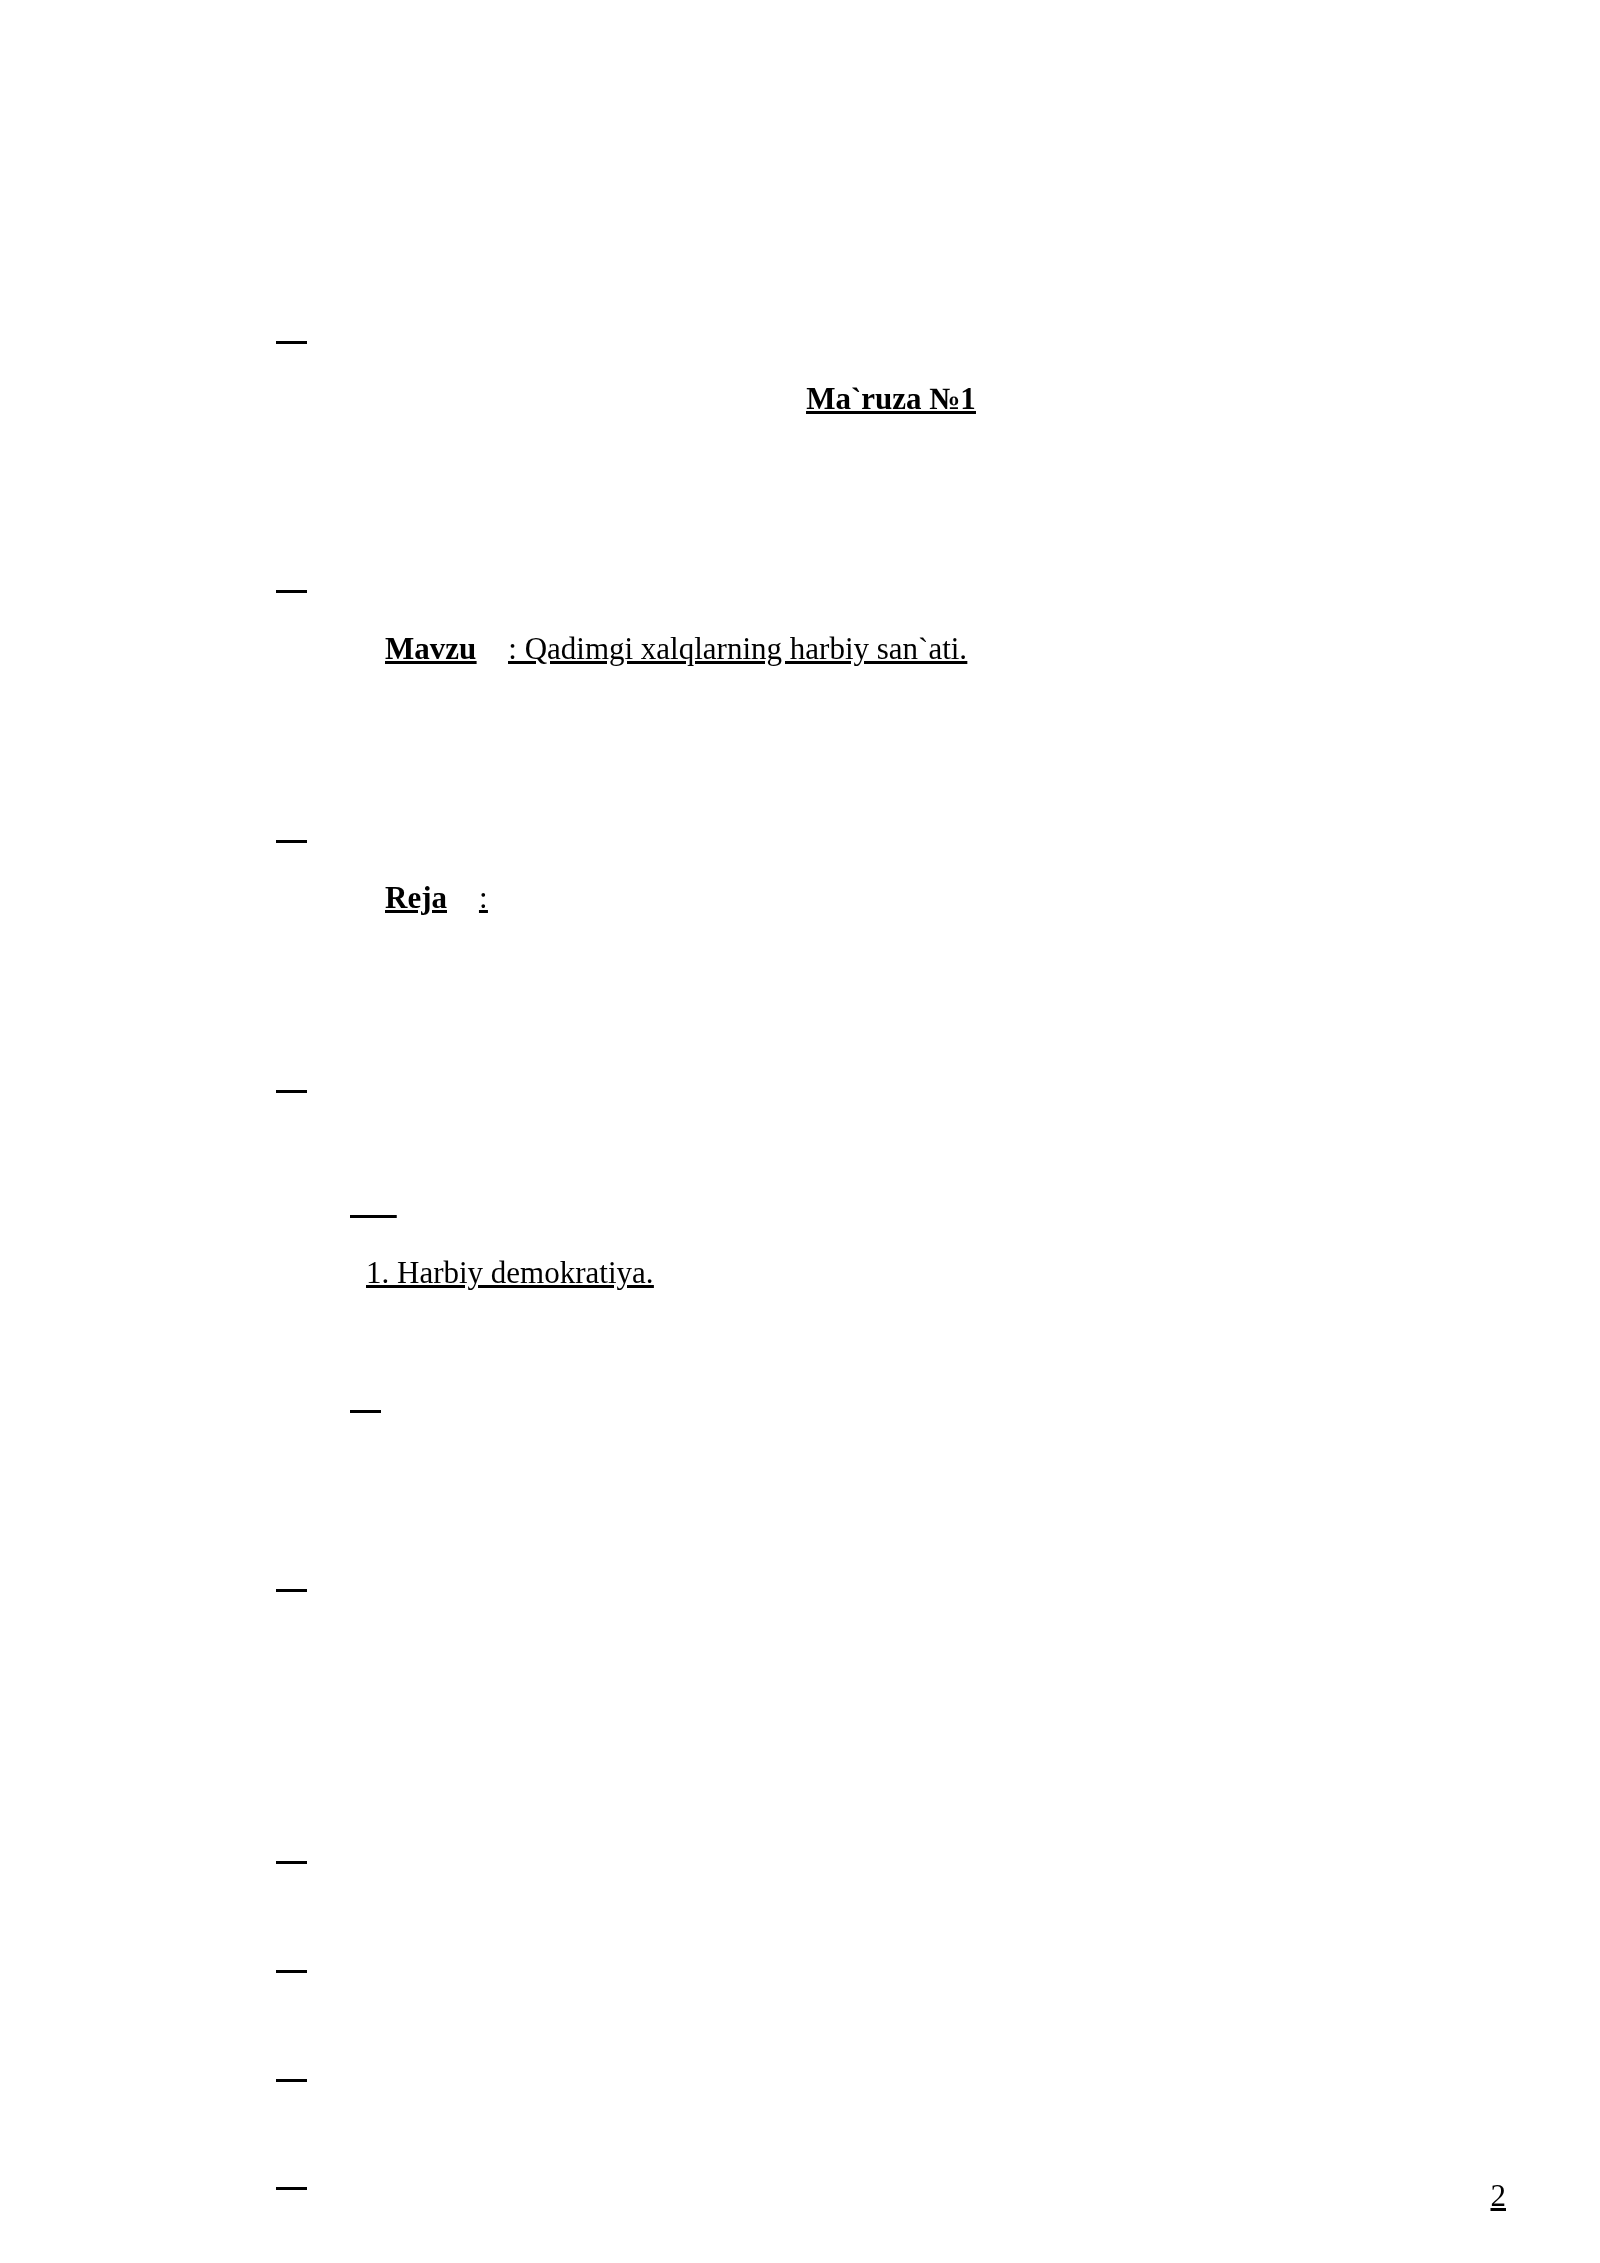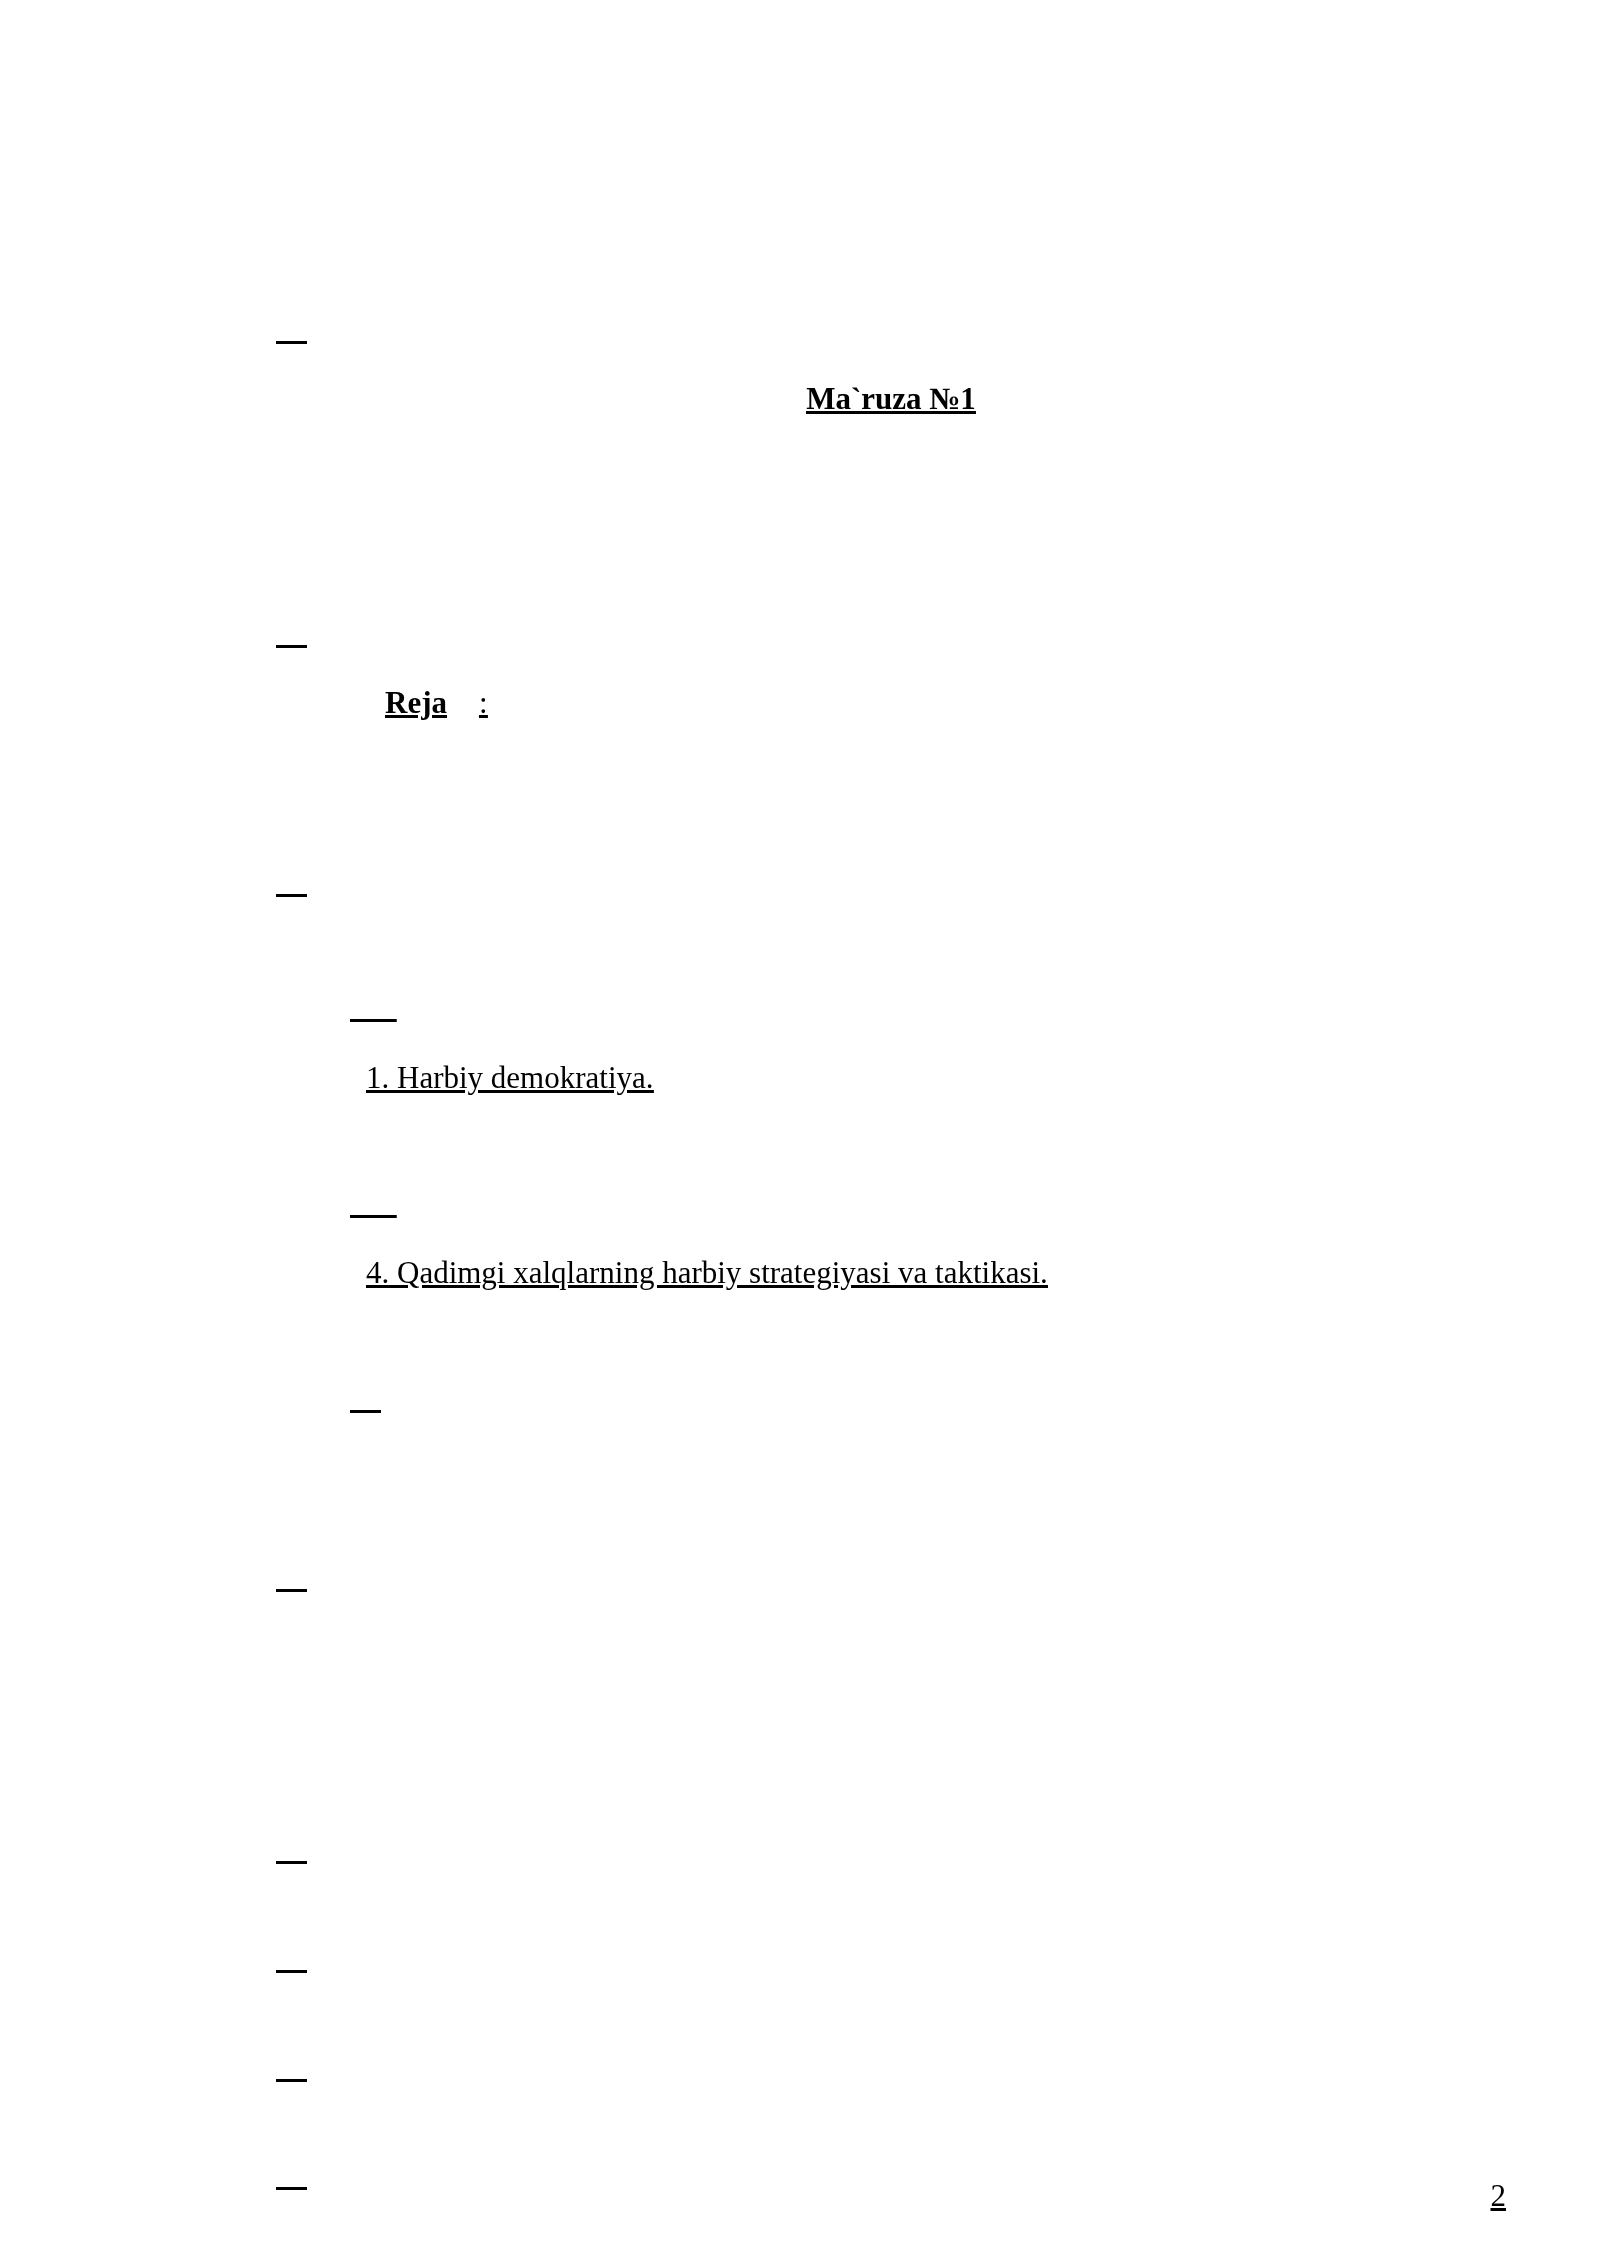--- a/index.html
+++ b/index.html
@@ -43,26 +43,26 @@
 </style>
 </head>
 <body>
 
 <div class="page">
 
   <div class="text-block">
 
     <div class="line heading">Ma`ruza №1</div>
 
+    <div class="line indent"><span class="bold">Mavzu</span><span>: Qadimgi xalqlarning harbiy san`ati.</span></div>
 
     <div class="line reja-heading"><span class="bold">Reja</span><span>:</span></div>
 
     <div class="plan-list">
       <div class="line">1. Harbiy demokratiya.</div>
-      <div class="line">4. Qadimgi xalqlarning harbiy strategiyasi va taktikasi.</div>
     </div>
 
     <div class="spacer-line"></div>
 
 
     
 
     
 
     

